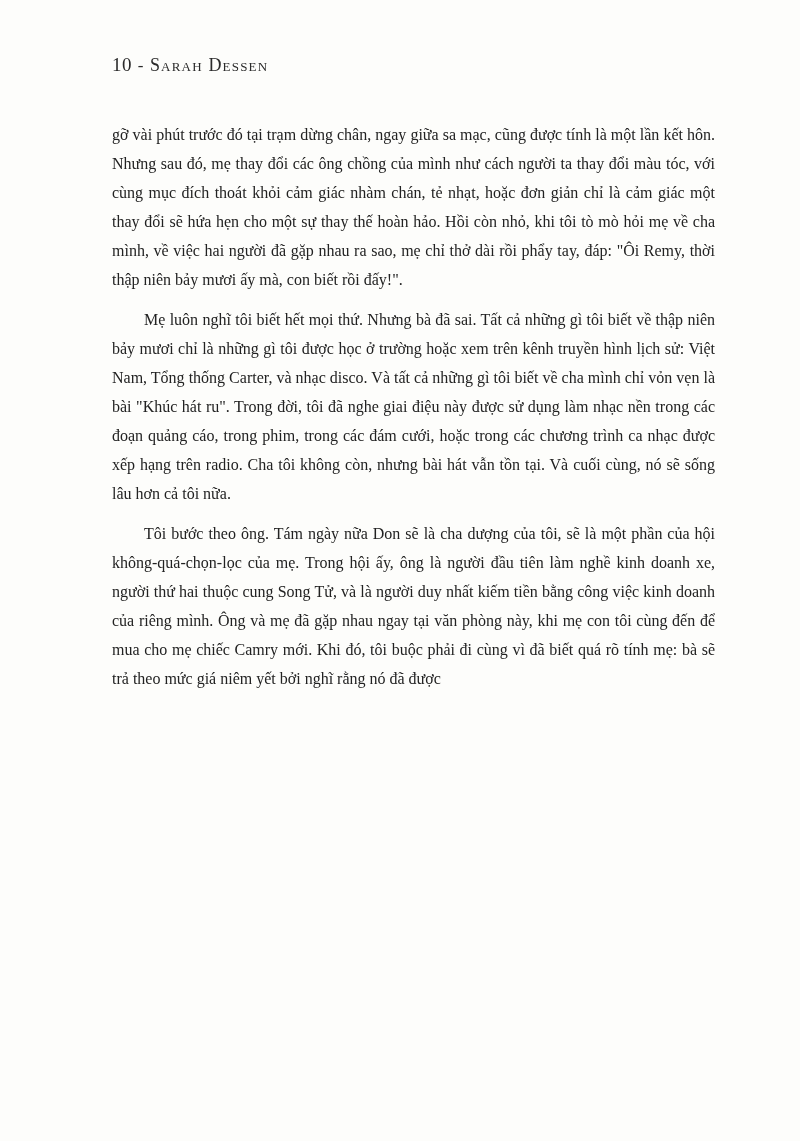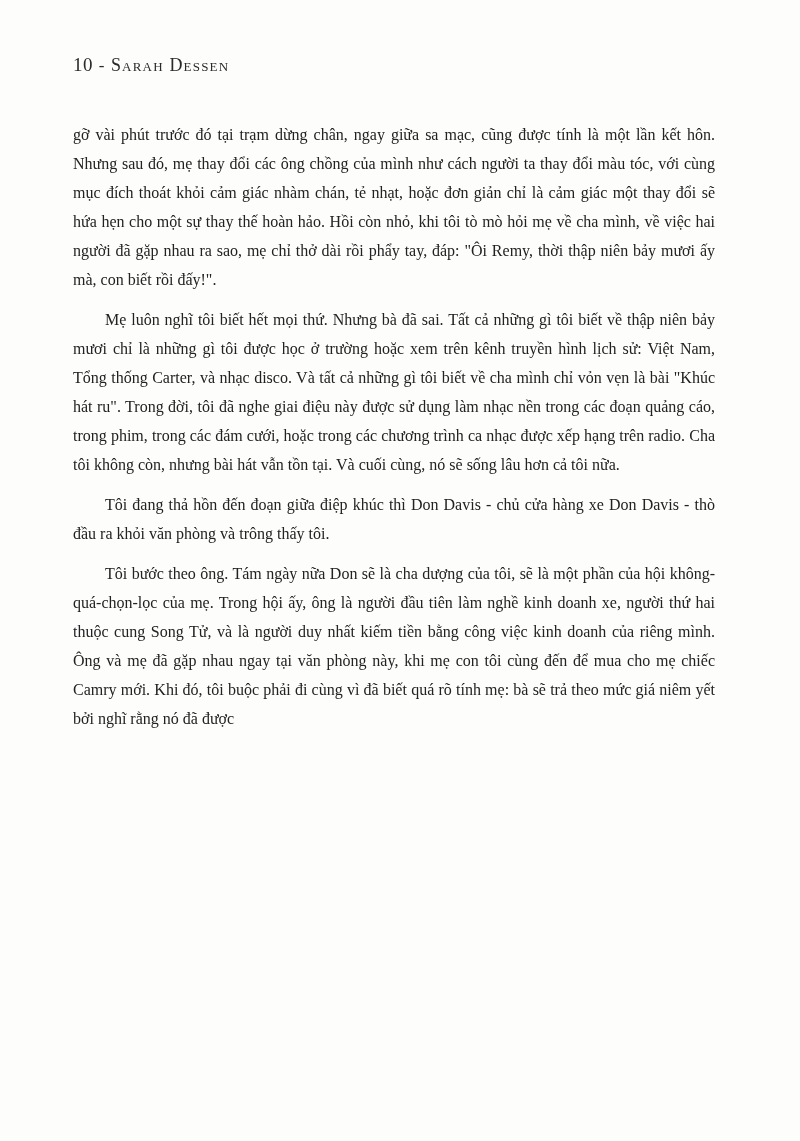--- a/index.html
+++ b/index.html
@@ -11,21 +11,21 @@
     width: 800px;
     height: 1141px;
     background: #fdfdfb;
     font-family: "Liberation Serif", "DejaVu Serif", serif;
     color: #1e1e1e;
     overflow: hidden;
   }
   .page {
     width: 800px;
     height: 1141px;
-    padding: 54px 85px 40px 73px;
+    padding: 54px 85px 40px 112px;
   }
   .page-header {
     font-size: 17px;
     color: #2a2a2a;
     margin-bottom: 44px;
     letter-spacing: 0.4px;
   }
   .page-header .pagenum {
     font-size: 19px;
   }
@@ -54,17 +54,16 @@
 
 <div class="page">
 
   <div class="page-header">
     <span class="pagenum">10</span><span class="sep">-</span><span class="author">Sarah Dessen</span>
   </div>
 
   <div class="page-body">
     <p>gỡ vài phút trước đó tại trạm dừng chân, ngay giữa sa mạc, cũng được tính là một lần kết hôn. Nhưng sau đó, mẹ thay đổi các ông chồng của mình như cách người ta thay đổi màu tóc, với cùng mục đích thoát khỏi cảm giác nhàm chán, tẻ nhạt, hoặc đơn giản chỉ là cảm giác một thay đổi sẽ hứa hẹn cho một sự thay thế hoàn hảo. Hồi còn nhỏ, khi tôi tò mò hỏi mẹ về cha mình, về việc hai người đã gặp nhau ra sao, mẹ chỉ thở dài rồi phẩy tay, đáp: "Ôi Remy, thời thập niên bảy mươi ấy mà, con biết rồi đấy!".</p>
     <p class="indent">Mẹ luôn nghĩ tôi biết hết mọi thứ. Nhưng bà đã sai. Tất cả những gì tôi biết về thập niên bảy mươi chỉ là những gì tôi được học ở trường hoặc xem trên kênh truyền hình lịch sử: Việt Nam, Tổng thống Carter, và nhạc disco. Và tất cả những gì tôi biết về cha mình chỉ vỏn vẹn là bài "Khúc hát ru". Trong đời, tôi đã nghe giai điệu này được sử dụng làm nhạc nền trong các đoạn quảng cáo, trong phim, trong các đám cưới, hoặc trong các chương trình ca nhạc được xếp hạng trên radio. Cha tôi không còn, nhưng bài hát vẫn tồn tại. Và cuối cùng, nó sẽ sống lâu hơn cả tôi nữa.</p>
-    <p class="indent">Tôi đang thả hồn đến đoạn giữa điệp khúc thì Don Davis - chủ cửa hàng xe Don Davis - thò đầu ra khỏi văn phòng và trông thấy tôi.</p>
     <p class="indent">Tôi bước theo ông. Tám ngày nữa Don sẽ là cha dượng của tôi, sẽ là một phần của hội không-quá-chọn-lọc của mẹ. Trong hội ấy, ông là người đầu tiên làm nghề kinh doanh xe, người thứ hai thuộc cung Song Tử, và là người duy nhất kiếm tiền bằng công việc kinh doanh của riêng mình. Ông và mẹ đã gặp nhau ngay tại văn phòng này, khi mẹ con tôi cùng đến để mua cho mẹ chiếc Camry mới. Khi đó, tôi buộc phải đi cùng vì đã biết quá rõ tính mẹ: bà sẽ trả theo mức giá niêm yết bởi nghĩ rằng nó đã được</p>
   </div>
 
 </div>
 
 </body></html>

